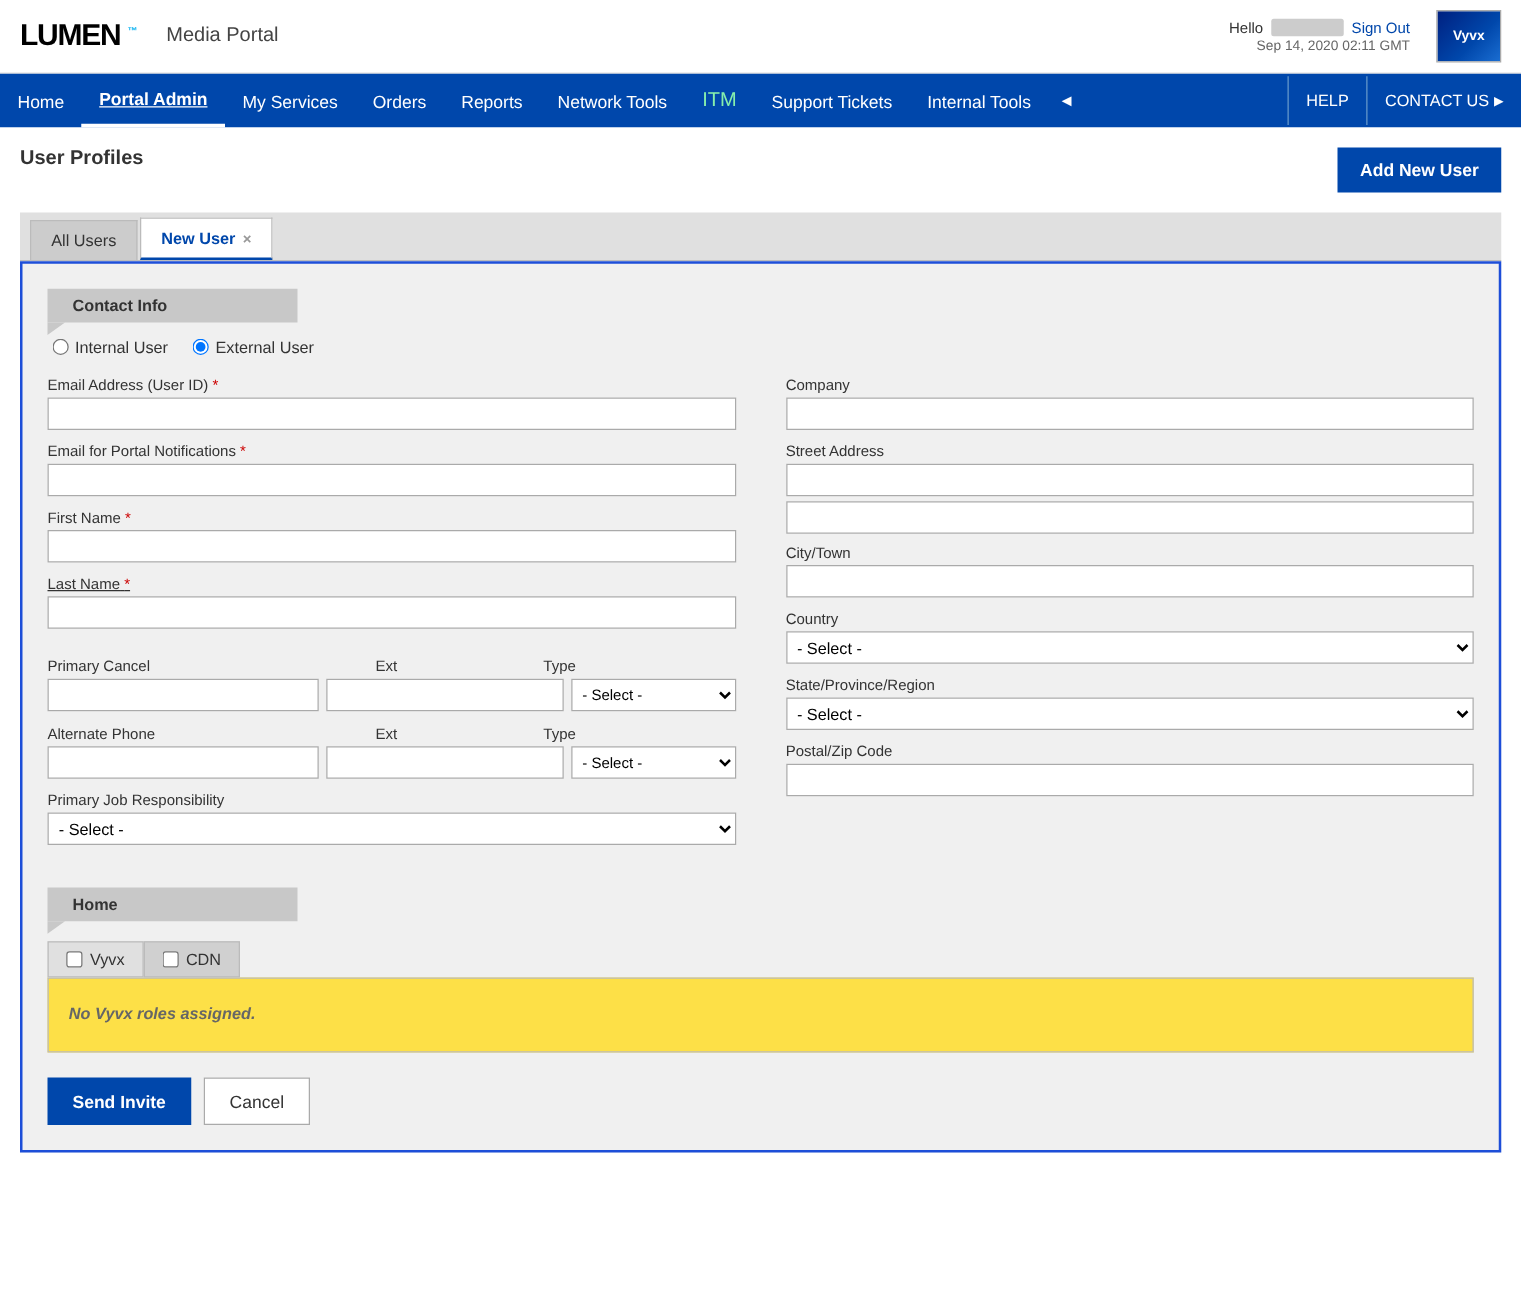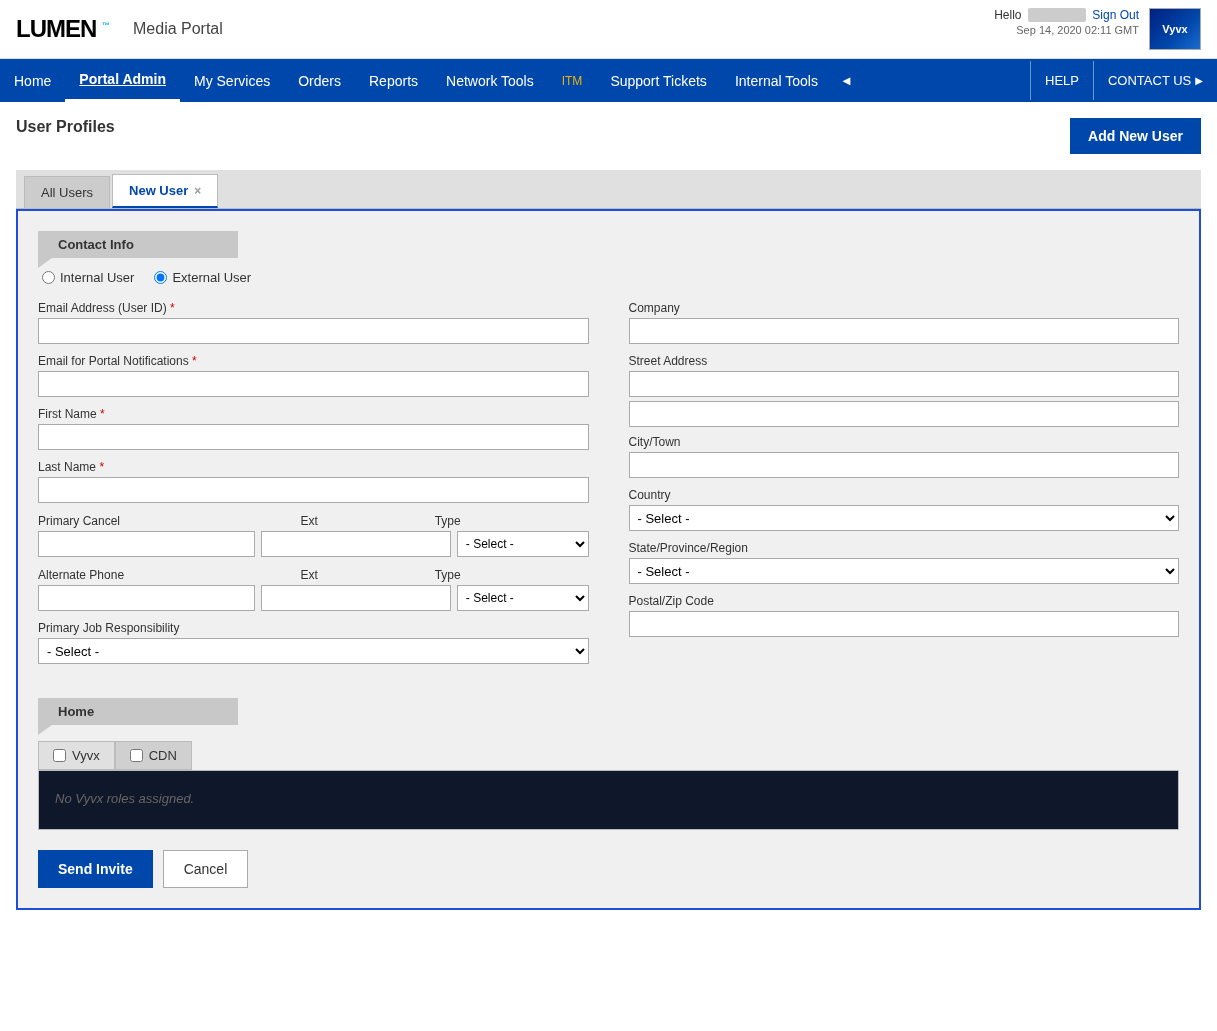--- a/index.html
+++ b/index.html
@@ -9,21 +9,21 @@
 <body>
 
 <div style="display:flex; align-items:center; justify-content:space-between; padding:8px 16px; border-bottom:1px solid #ddd; background:#fff;">
   <div style="display:flex; align-items:center; gap:24px;">
     <div style="font-size:24px; font-weight:900; letter-spacing:-1px; color:#000; font-family:'Arial Black',Arial,sans-serif;">
       <span>LUMEN</span>
       <span style="color:#00AEEF; font-size:8px; vertical-align:super;">™</span>
     </div>
     <div style="font-size:16px; color:#444;">Media Portal</div>
   </div>
-  <div style="display:flex; gap:10px;">
+  <div style="display:flex; align-items:center; gap:21px;">
     <div style="display:flex; flex-direction:column; align-items:flex-end; gap:2px;">
       <div style="display:flex; align-items:center; gap:6px; font-size:12px;">
         <span>Hello</span>
         <span style="background:#ccc; color:#ccc; border-radius:2px; padding:0 4px;">■■■■■■■</span>
         <a href="#" style="color:#0047AB; text-decoration:none; font-size:12px;">Sign Out</a>
       </div>
       <div style="font-size:11px; color:#666;">Sep 14, 2020 02:11 GMT</div>
     </div>
     <div style="width:52px; height:42px; background:linear-gradient(135deg,#002080 0%,#0047AB 60%,#1a6dd1 100%); display:flex; align-items:center; justify-content:center; color:white; font-size:11px; font-weight:bold; border:1px solid #aaa;">
       <span>Vyvx</span>
@@ -31,21 +31,21 @@
   </div>
 </div>
 
 <nav style="background:#0047AB; display:flex; align-items:center;">
   <a href="#" style="color:#fff; padding:12px 14px; font-size:14px; text-decoration:none; display:block;">Home</a>
   <a href="#" style="color:#fff; padding:12px 14px; font-size:14px; text-decoration:underline; text-decoration-color:#fff; display:block; font-weight:bold; border-bottom:3px solid #fff;">Portal Admin</a>
   <a href="#" style="color:#fff; padding:12px 14px; font-size:14px; text-decoration:none; display:block;">My Services</a>
   <a href="#" style="color:#fff; padding:12px 14px; font-size:14px; text-decoration:none; display:block;">Orders</a>
   <a href="#" style="color:#fff; padding:12px 14px; font-size:14px; text-decoration:none; display:block;">Reports</a>
   <a href="#" style="color:#fff; padding:12px 14px; font-size:14px; text-decoration:none; display:block;">Network Tools</a>
-  <a href="#" style="color:#eab308; padding:12px 14px; font-size:12px; text-decoration:none; display:block;">ITM</a>
+  <a href="#" style="color:#86efac; padding:12px 14px; font-size:16px; text-decoration:none; display:block;">ITM</a>
   <a href="#" style="color:#fff; padding:12px 14px; font-size:14px; text-decoration:none; display:block;">Support Tickets</a>
   <a href="#" style="color:#fff; padding:12px 14px; font-size:14px; text-decoration:none; display:block;">Internal Tools</a>
   <span style="color:#fff; padding:12px 8px; cursor:pointer;">◄</span>
   <div style="margin-left:auto; display:flex; align-items:center; border-left:1px solid #6699cc;">
     <a href="#" style="color:#fff; padding:12px 14px; font-size:13px; text-decoration:none; display:block; border-right:1px solid #6699cc;">HELP</a>
     <a href="#" style="color:#fff; padding:12px 14px; font-size:13px; text-decoration:none; display:block; display:flex; align-items:center; gap:4px;">CONTACT US <span style="font-size:10px;">▶</span></a>
   </div>
 </nav>
 
 <div style="padding:16px; background:#fff;">
@@ -96,21 +96,21 @@
               <span>Email for Portal Notifications</span> <span style="color:#cc0000;">*</span>
             </label>
             <input type="text" style="width: 100%; border: 1px solid rgb(170, 170, 170); padding: 4px 6px; font-size: 13px; height: 26px; background: rgb(255, 255, 255);">
           </div>
           <div style="margin-bottom:10px;">
             <label style="font-size:12px; display:block; margin-bottom:3px;">
               <span>First Name</span> <span style="color:#cc0000;">*</span>
             </label>
             <input type="text" style="width: 100%; border: 1px solid rgb(170, 170, 170); padding: 4px 6px; font-size: 13px; height: 26px; background: rgb(255, 255, 255);">
           </div>
-          <div style="margin-bottom:10px;">
+          <div style="margin-bottom:22px;text-decoration:underline;">
             <label style="font-size:12px; display:block; margin-bottom:3px;">
               <span>Last Name</span> <span style="color:#cc0000;">*</span>
             </label>
             <input type="text" style="width: 100%; border: 1px solid rgb(170, 170, 170); padding: 4px 6px; font-size: 13px; height: 26px; background: rgb(255, 255, 255);">
           </div>
 
           <div style="margin-bottom:10px;">
             <div style="display:flex; gap:6px; margin-bottom:3px;">
               <div style="flex:2;"><label style="font-size:12px;">Primary Cancel</label></div>
               <div style="flex:1;"><label style="font-size:12px;">Ext</label></div>
@@ -191,21 +191,21 @@
       <div style="display:flex; gap:0; margin-top:16px;">
         <div style="display:flex; align-items:center; gap:6px; padding:6px 14px; background:#e0e0e0; border:1px solid #bbb; border-bottom:1px solid #bbb; cursor:pointer; font-size:13px;">
           <input type="checkbox" style="cursor: pointer;">
           <span>Vyvx</span>
         </div>
         <div style="display:flex; align-items:center; gap:6px; padding:6px 14px; background:#d0d0d0; border:1px solid #bbb; border-bottom:1px solid #bbb; cursor:pointer; font-size:13px;">
           <input type="checkbox" style="cursor: pointer;">
           <span>CDN</span>
         </div>
       </div>
-      <div style="border:1px solid #bbb; background:#0f172a; padding:20px 16px; min-height:60px;">
+      <div style="border:1px solid #bbb; background:#fde047; padding:20px 16px; min-height:60px;font-weight:bold;">
         <p style="color:#666; font-style:italic; font-size:13px;">No Vyvx roles assigned.</p>
       </div>
     </div>
 
     <div style="display:flex; gap:10px; margin-top:10px;">
       <button style="background:#0047AB; color:#fff; border:none; padding:10px 20px; font-size:14px; font-weight:bold; cursor:pointer;">Send Invite</button>
       <button style="background:#fff; color:#333; border:1px solid #aaa; padding:10px 20px; font-size:14px; cursor:pointer;">Cancel</button>
     </div>
 
   </div>

